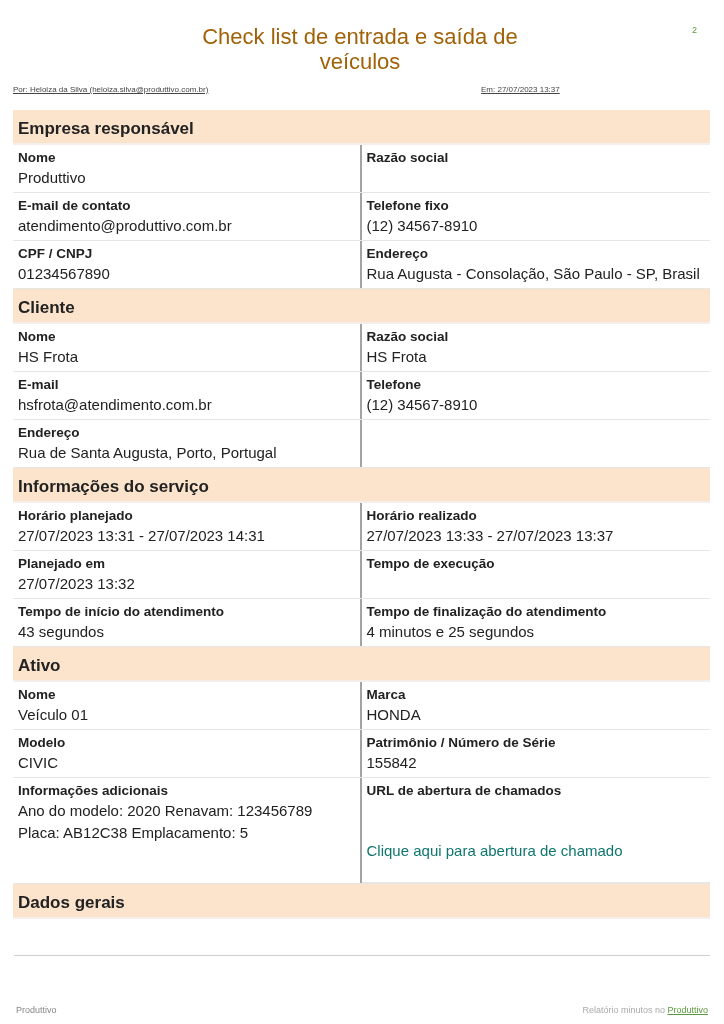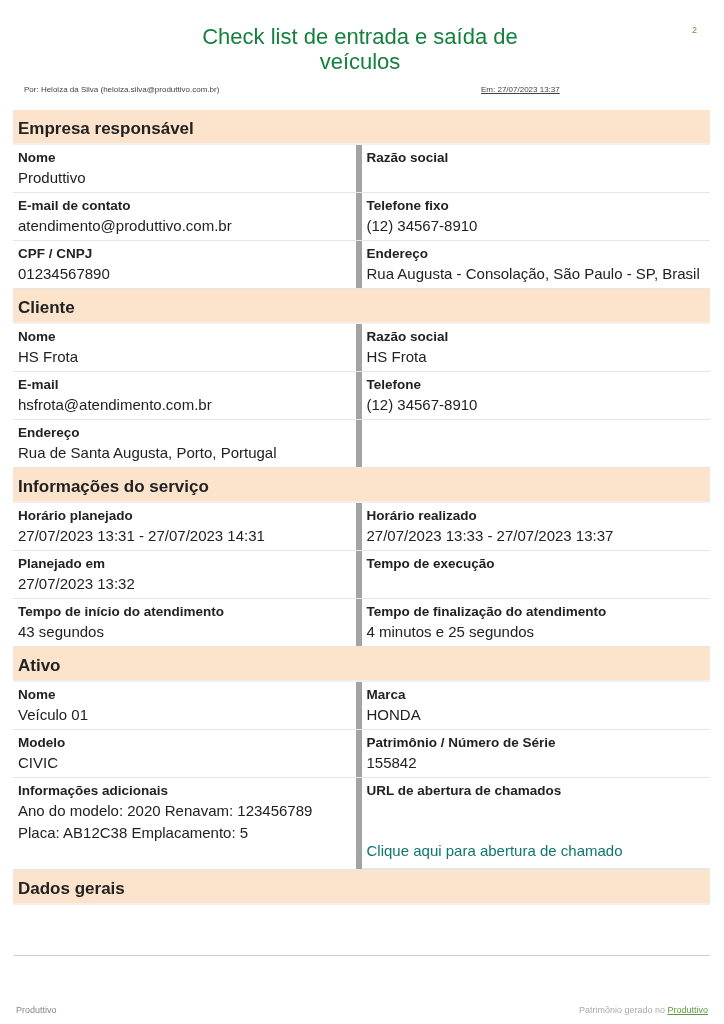--- a/index.html
+++ b/index.html
@@ -1,26 +1,26 @@
 <!DOCTYPE html>
 <html><head>
 <meta charset="utf-8">
 <style>
   html, body { margin:0; padding:0; background:#ffffff; }
   body { width:724px; height:1024px; position:relative; font-family:"Liberation Sans", sans-serif; color:#222; overflow:hidden; }
   .page-num { position:absolute; top:25px; left:692px; font-size:9px; color:#5a9a3a; }
-  .title { position:absolute; top:24px; left:0; width:720px; text-align:center; font-size:22px; line-height:25px; color:#15803d; }
+  .title { position:absolute; top:24px; left:0; width:720px; text-align:center; font-size:22px; line-height:25px; color:#a16207; }
   .meta { position:absolute; top:85px; font-size:8px; color:#444; }
-  .meta.by { left:24px; }
+  .meta.by { left:13px;text-decoration:underline; }
   .meta.at { left:481px;text-decoration:underline; }
   .content { position:absolute; top:110px; left:13px; width:697px; }
   .section-head { background:#fbe3cc; height:35px; line-height:37px; padding-left:5px; font-size:17px; font-weight:bold; color:#222; border-bottom:2px solid #f4efea; box-sizing:border-box; }
   .row { display:flex; border-bottom:1px solid #e6e6e6; }
   .cell { width:50%; box-sizing:border-box; padding:4px 5px 3px 5px; }
-  .cell.left { border-right:6px solid #a3a3a3; }
+  .cell.left { border-right:2px solid #a3a3a3; }
   .label { font-size:13.5px; font-weight:bold; line-height:18px; color:#222; }
   .value { font-size:15px; line-height:22px; color:#222; }
   .link { color:#0f766e;margin-top:40px; }
   .hr { position:absolute; top:955px; left:14px; width:696px; height:1px; background:#cfcfcf; }
   .footer-left { position:absolute; top:1005px; left:16px; font-size:9px; color:#888; }
   .footer-right { position:absolute; top:1005px; right:16px; font-size:9px; color:#aaa; }
   .footer-right a { color:#5a9a3a; text-decoration:underline; }
 </style>
 </head>
 <body>
@@ -147,28 +147,28 @@
       <div class="value">155842</div>
     </div>
   </div>
   <div class="row">
     <div class="cell left">
       <div class="label">Informações adicionais</div>
       <div class="value">Ano do modelo: 2020 Renavam: 123456789</div>
       <div class="value">Placa: AB12C38 Emplacamento: 5</div>
     </div>
     <div class="cell" style="padding:0;">
-      <div style="padding:4px 5px 6px 5px; border-bottom:1px solid #e6e6e6;">
+      <div style="padding:4px 5px 20px 5px; border-bottom:1px solid #e6e6e6;">
         <div class="label">URL de abertura de chamados</div>
         <div class="value link">Clique aqui para abertura de chamado</div>
       </div>
     </div>
   </div>
 
   <div class="section-head">Dados gerais</div>
 </div>
 
 <div class="hr"></div>
 
 <div class="footer-left">Produttivo</div>
 <div class="footer-right">
-  <span>Patrimônio gerado no </span><a>Produttivo</a>
+  <span>Relatório minutos no </span><a>Produttivo</a>
 </div>
 
 </body></html>

